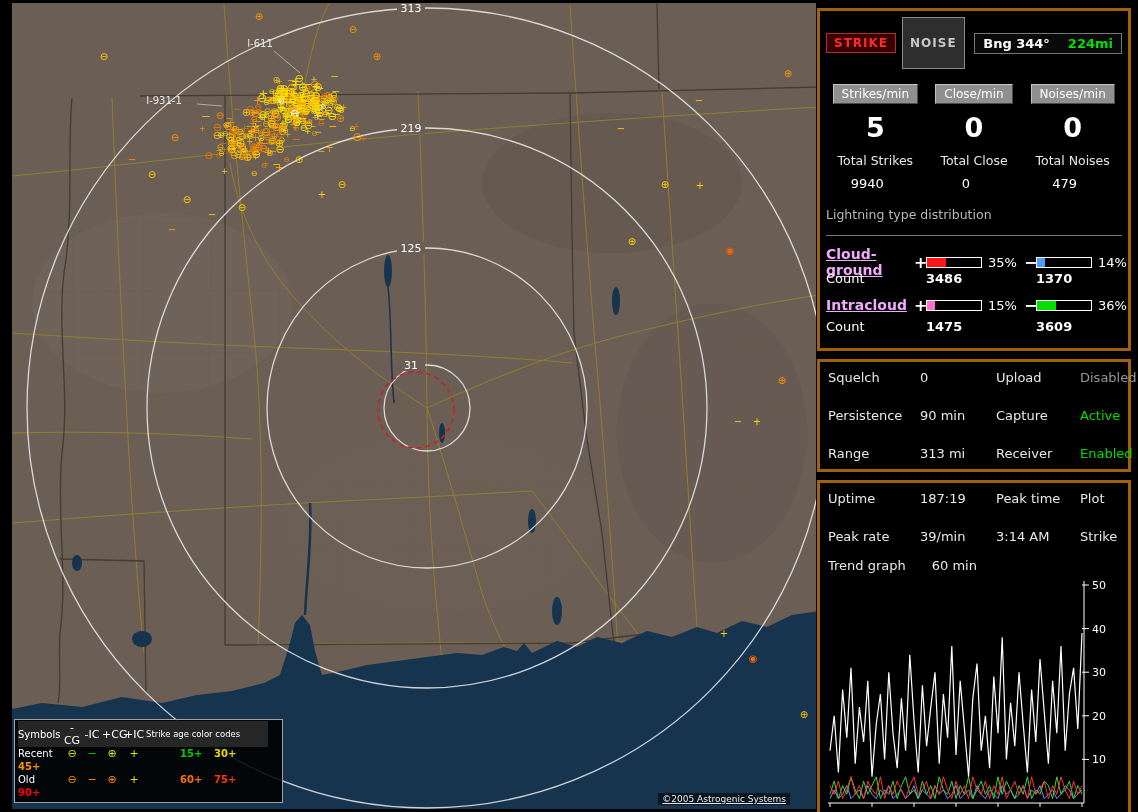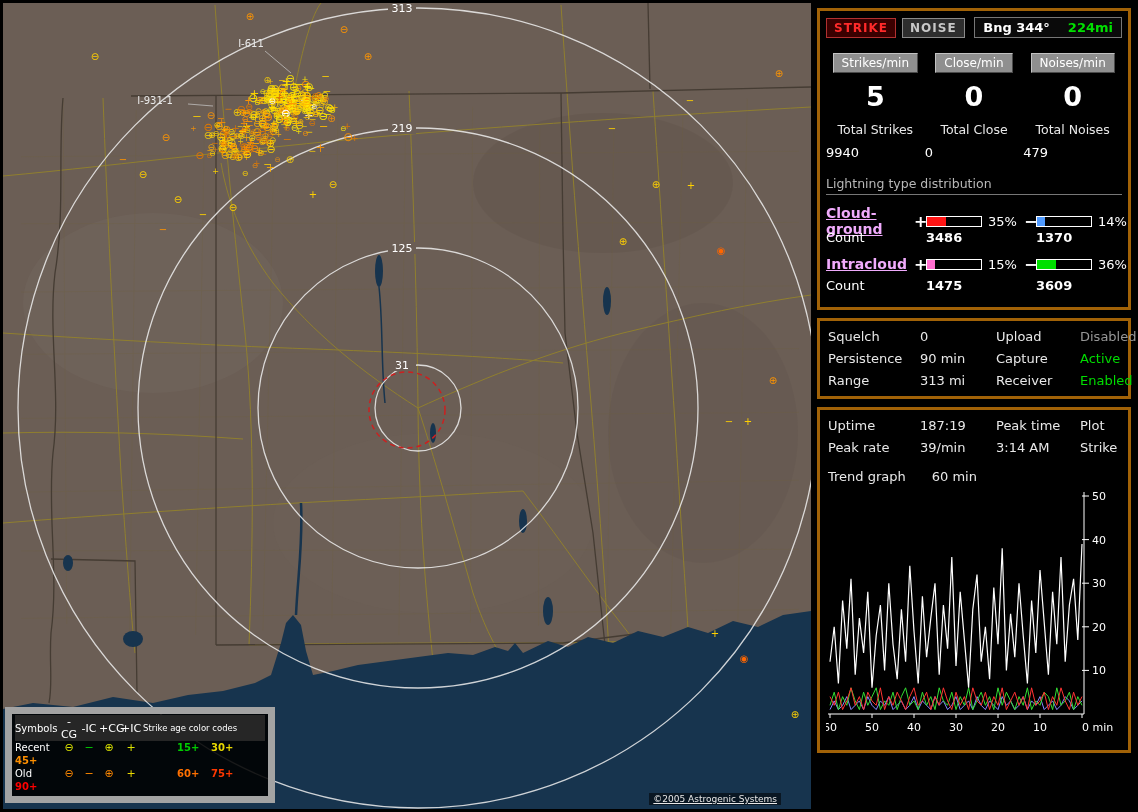--- a/index.html
+++ b/index.html
@@ -1,51 +1,51 @@
 <!DOCTYPE html>
 <html><head>
 <meta charset="utf-8">
 <style>
   html,body{margin:0;padding:0;background:#000;}
   body{width:1138px;height:812px;position:relative;font-family:"DejaVu Sans",sans-serif;overflow:hidden;}
   
-  .map{position:absolute;left:3px;top:3px;width:808px;height:806px;background:#6b5e55;overflow:hidden;}
+  .map{position:absolute;left:12px;top:3px;width:808px;height:806px;background:#6b5e55;overflow:hidden;}
   .map svg{display:block;}
   .copyright{position:absolute;right:30px;bottom:4px;font-size:9px;color:#e8e8e8;background:rgba(0,0,0,.55);padding:1px 4px;text-decoration:underline;}
-  .legend{position:absolute;left:2px;bottom:6px;width:250px;background:rgba(0,0,0,.88);border:7px solid #a3a3a3;font-size:10px;color:#fff;padding:1px 3px 3px 3px;}
+  .legend{position:absolute;left:2px;bottom:6px;width:250px;background:rgba(0,0,0,.88);border:1px solid #a3a3a3;font-size:10px;color:#fff;padding:1px 14px 3px 3px;}
   .lg-grid{display:grid;grid-template-columns:44px 20px 20px 20px 24px 34px 34px 40px;align-items:center;line-height:13px;}
   .lg-head{background:#262626;}
   .lg-agehead{grid-column:6 / span 3;font-size:8.5px;white-space:nowrap;}
   .lg-sym{text-align:center;font-size:11px;}
   .lg-age{font-weight:bold;}
   
   .side{position:absolute;left:816px;top:0;width:318px;height:812px;background:#000;box-sizing:border-box;padding:0 3px 0 1px;}
   .box{border:3px solid #a16207;background:#000;margin-top:8px;padding:6px;}
   .topbar{display:flex;align-items:center;gap:6px;}
   .chip{display:inline-block;background:#8f8f8f;color:#fff;font-size:12px;padding:2px 8px;border:1px solid #c2c2c2;border-right-color:#4a4a4a;border-bottom-color:#4a4a4a;}
   .alert-strike{background:#3a0000;color:#ff2a2a;border:1px solid #b03030;font-weight:bold;font-size:12px;padding:2px 7px;letter-spacing:1px;}
-  .alert-noise{background:#2e2e2e;color:#c8c8c8;border:1px solid #8a8a8a;font-weight:bold;font-size:12px;padding:2px 7px;letter-spacing:1px;}
+  .alert-noise{background:#2e2e2e;color:#c8c8c8;border:1px solid #8a8a8a;font-weight:bold;font-size:12px;padding:18px 7px;letter-spacing:1px;}
   .bng-box{margin-left:auto;border:1px solid #777;background:#0a0a0a;padding:2px 8px;display:flex;gap:18px;font-size:13px;font-weight:bold;color:#fff;}
   .bng-dist{color:#00e000;}
   .rates{display:grid;grid-template-columns:1fr 1fr 1fr;margin-top:14px;}
   .rate-col{text-align:center;}
   .big-num{font-size:27px;font-weight:bold;color:#fff;margin:8px 0 10px;}
   .tot-label{font-size:12.5px;color:#e8e8e8;}
-  .tot-val{font-size:13px;color:#fff;text-align:left;padding-right:16px;margin-top:8px;}
-  .dist-title{color:#b8b8b8;font-size:12.5px;border-bottom:1px solid #777;padding-bottom:3px;margin:16px 0 10px;}
+  .tot-val{font-size:13px;color:#fff;text-align:center;padding-right:16px;margin-top:8px;}
+  .dist-title{color:#b8b8b8;font-size:12.5px;border-bottom:1px solid #777;padding-bottom:13px;margin:16px 0 10px;}
   .dist-row{display:grid;grid-template-columns:88px 12px 58px 40px 12px 58px 40px;align-items:center;height:22px;}
   .dist-name{font-weight:bold;font-size:14px;color:#f0abfc;text-decoration:underline;}
   .sign{color:#fff;text-align:center;font-weight:bold;}
   .gauge{height:9px;border:1px solid #fff;background:#000;position:relative;width:54px;}
   .gauge-fill{position:absolute;left:0;top:0;bottom:0;}
   .pct{color:#fff;font-weight:normal;font-size:13px;padding-left:4px;}
   .dist-count{display:grid;grid-template-columns:100px 110px auto;font-size:13px;color:#fff;height:20px;align-items:center;margin-bottom:6px;}
   .dist-count .cnt{font-weight:bold;}
   .datetime{color:#00ff00;font-weight:bold;font-size:15px;letter-spacing:.5px;padding:1px 2px;}
-  .sgrid{display:grid;grid-template-columns:92px 76px 84px auto;row-gap:7px;font-size:13px;color:#e8e8e8;padding:2px;}
+  .sgrid{display:grid;grid-template-columns:92px 76px 84px auto;row-gap:23px;font-size:13px;color:#e8e8e8;padding:2px;}
   .trend-row{margin:12px 0 0 2px;font-size:13px;color:#e8e8e8;display:flex;gap:26px;}
   #trend-svg{display:block;margin-top:4px;}
 </style>
 </head>
 <body>
 
 <div class="map">
   <svg id="map-svg" width="808" height="806" viewBox="0 0 808 806">
     <rect width="808" height="806" fill="#6b5e55"></rect>
     <g>

